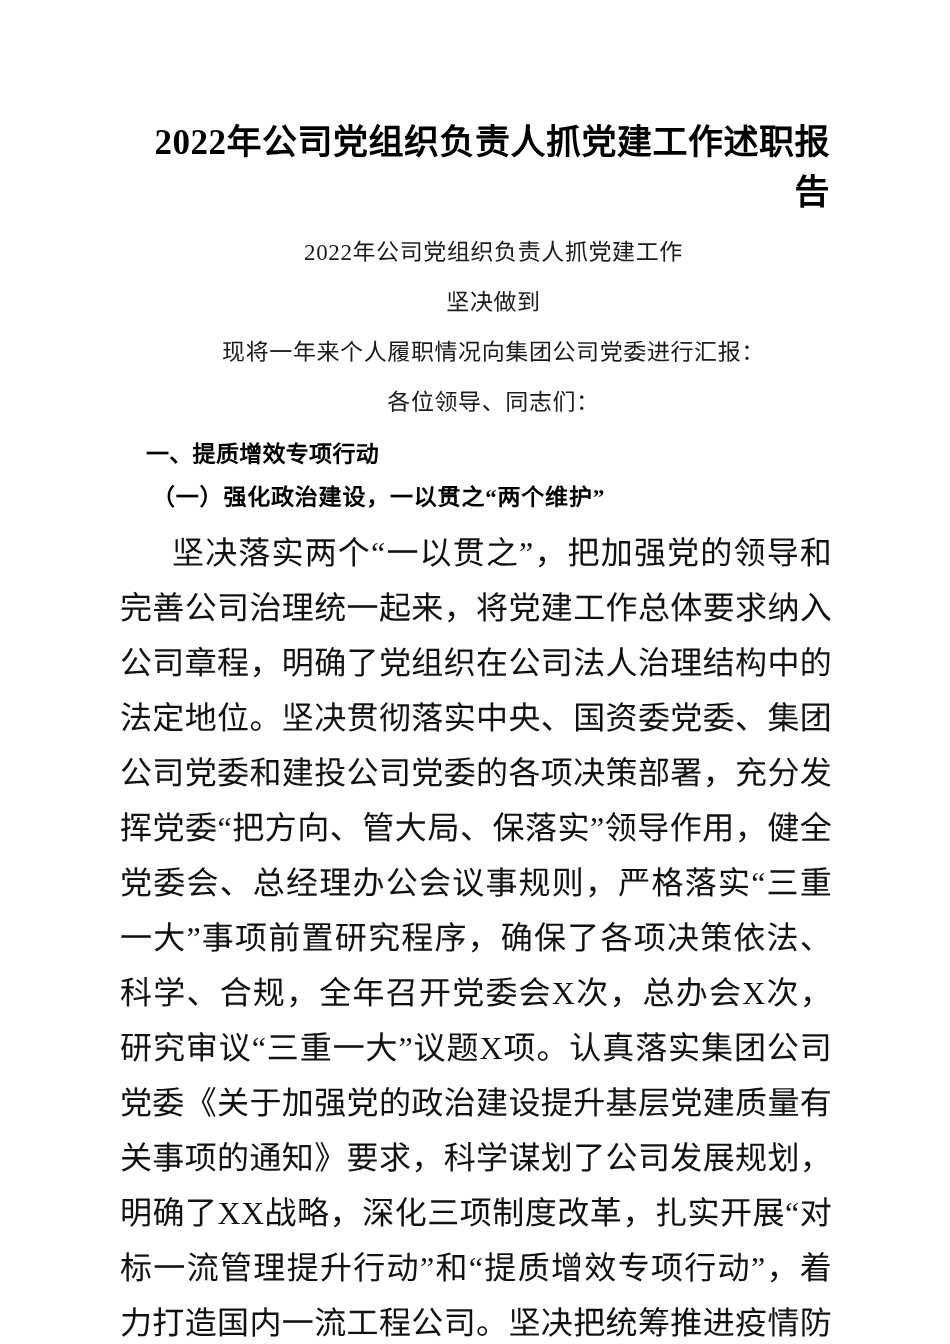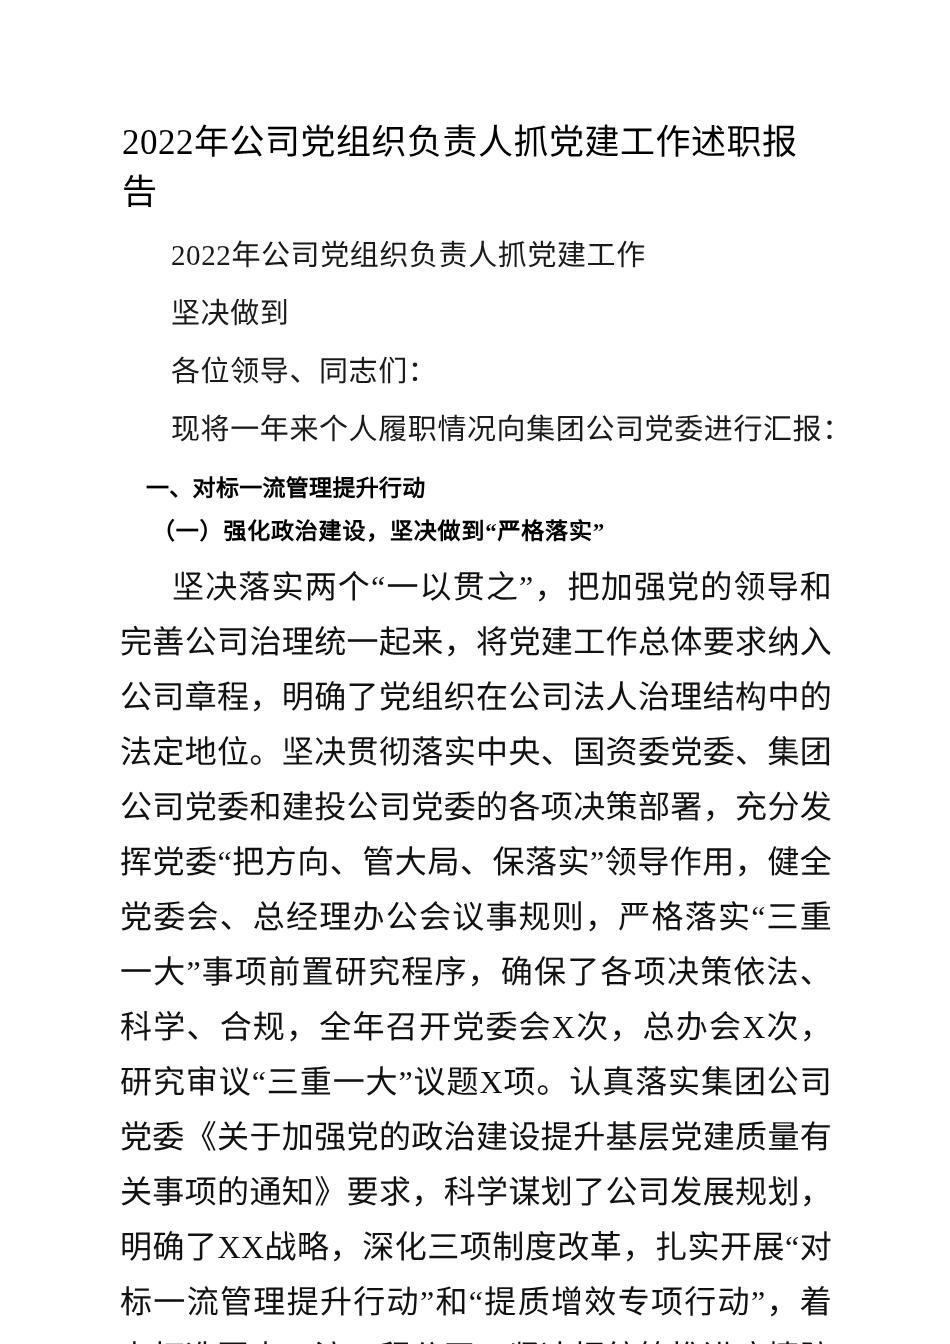--- a/index.html
+++ b/index.html
@@ -22,40 +22,41 @@
   .doc-body {
     position: absolute;
     left: 120px;
     top: 118px;
     width: 712px;
   }
 
   
   .doc-title {
     font-family: "Liberation Serif", "DejaVu Serif", serif;
-    font-weight: normal;
+    font-weight: bold;
     font-size: 35px;
     line-height: 50px;
     color: #000000;
-    text-align: left;
+    text-align: right;
     letter-spacing: 0.5px;
     margin: 0 0 14px 0;
     padding: 0 2px;
   }
 
   
   .intro-line {
     font-family: "Liberation Serif", "DejaVu Serif", serif;
-    font-size: 29px;
+    font-size: 23px;
     line-height: 42px;
     color: #1a1a1a;
-    margin: 16px;
+    margin: 8px;
     padding-left: 35px;
     letter-spacing: 0.6px;
     white-space: nowrap;
+    text-align: center;
   }
 
   
   .heading-1 {
     font-family: "Liberation Sans", "DejaVu Sans", sans-serif;
     font-weight: bold;
     font-size: 23px;
     line-height: 44px;
     color: #000000;
     margin: 2px 0 0 0;
@@ -97,24 +98,24 @@
 
 <div class="page">
   <div class="doc-body">
 
     <h1 class="doc-title">2022年公司党组织负责人抓党建工作述职报告</h1>
 
     <p class="intro-line">2022年公司党组织负责人抓党建工作</p>
 
     <p class="intro-line">坚决做到</p>
 
+    <p class="intro-line">现将一年来个人履职情况向集团公司党委进行汇报：</p>
+
     <p class="intro-line">各位领导、同志们：</p>
 
-    <p class="intro-line">现将一年来个人履职情况向集团公司党委进行汇报：</p>
+    <h2 class="heading-1">一、提质增效专项行动</h2>
 
-    <h2 class="heading-1">一、对标一流管理提升行动</h2>
-
-    <h3 class="heading-2">（一）强化政治建设，坚决做到“严格落实”</h3>
+    <h3 class="heading-2">（一）强化政治建设，一以贯之“两个维护”</h3>
 
     <p class="body-para">坚决落实两个“一以贯之”，把加强党的领导和完善公司治理统一起来，将党建工作总体要求纳入公司章程，明确了党组织在公司法人治理结构中的法定地位。坚决贯彻落实中央、国资委党委、集团公司党委和建投公司党委的各项决策部署，充分发挥党委“把方向、管大局、保落实”领导作用，健全党委会、总经理办公会议事规则，严格落实“三重一大”事项前置研究程序，确保了各项决策依法、科学、合规，全年召开党委会X次，总办会X次，研究审议“三重一大”议题X项。认真落实集团公司党委《关于加强党的政治建设提升基层党建质量有关事项的通知》要求，科学谋划了公司发展规划，明确了XX战略，深化三项制度改革，扎实开展“对标一流管理提升行动”和“提质增效专项行动”，着力打造国内一流工程公司。坚决把统筹推进疫情防控和生产经营作为最大的政治任务，经受了严峻考验，全年新签合同额突破X亿元、产值超X亿元、营业收入X亿元，主要指标全部超额完成目标任务。</p>
 
   </div>
 </div>
 
 </body></html>

